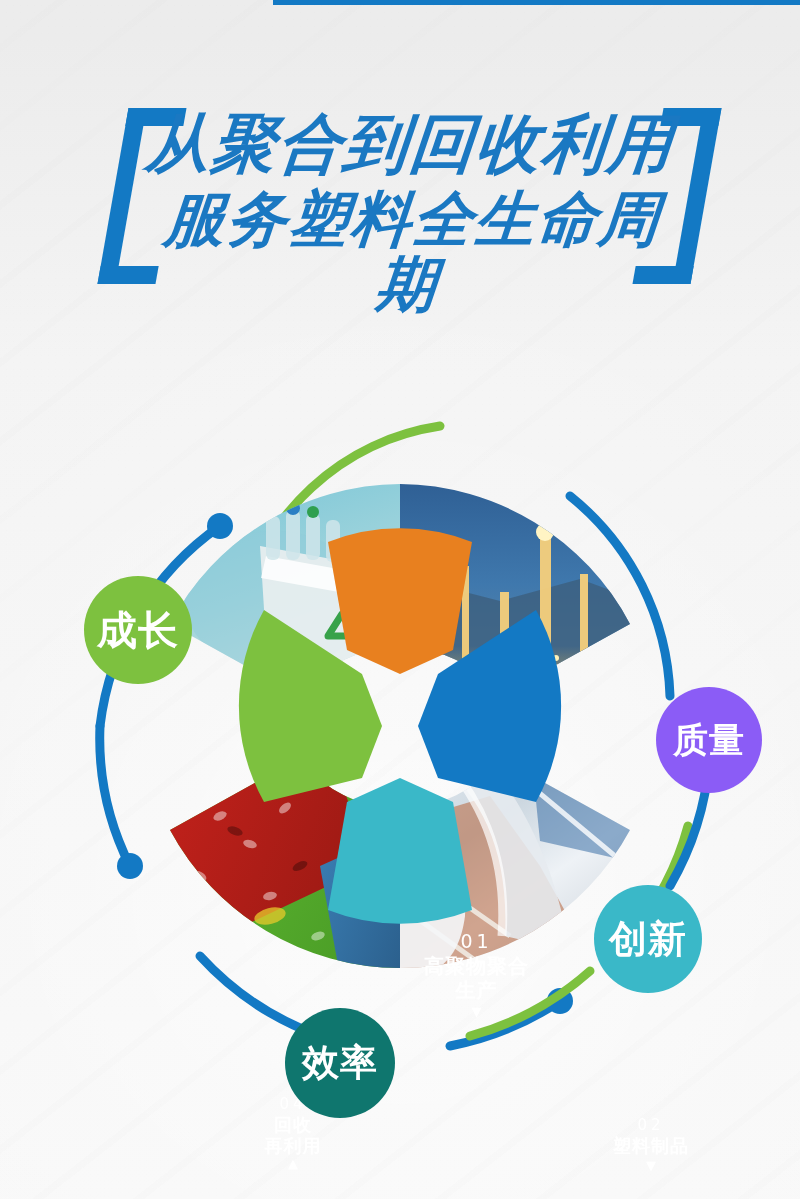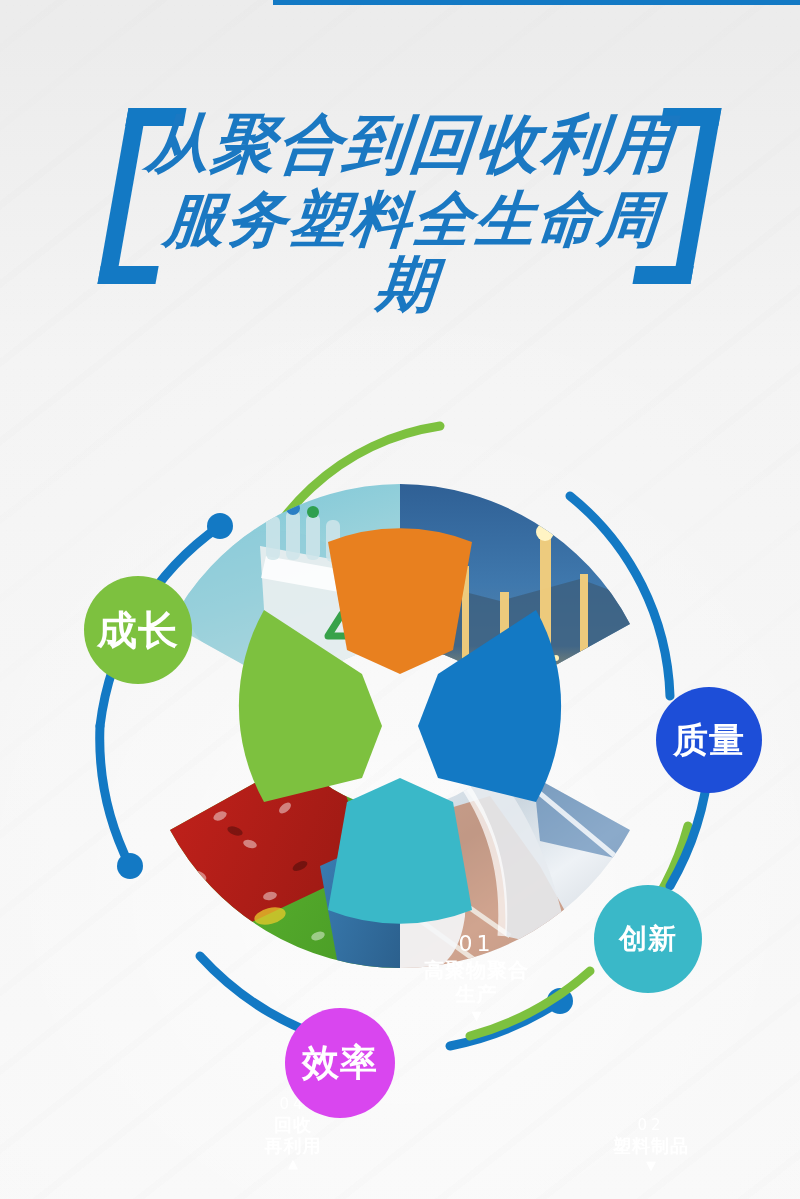--- a/index.html
+++ b/index.html
@@ -145,23 +145,23 @@
     align-items: center;
     justify-content: center;
     color: #ffffff;
     font-weight: 700;
     font-family: "DejaVu Sans", "Liberation Sans", sans-serif;
     letter-spacing: 1px;
     z-index: 6;
   }
   .badge-safety     { left: 371px; top: 403px; width: 112px; height: 112px; background: #e8801f; font-size: 38px; }
   .badge-growth     { left: 84px;  top: 576px; width: 108px; height: 108px; background: #7dc13f; font-size: 40px; }
-  .badge-quality    { left: 656px; top: 687px; width: 106px; height: 106px; background: #1d4ed8; font-size: 35px; }
-  .badge-innovation { left: 594px; top: 885px; width: 108px; height: 108px; background: #3ab8c8; font-size: 28px; }
-  .badge-efficiency { left: 285px; top: 1008px; width: 110px; height: 110px; background: #d946ef; font-size: 37px; }
+  .badge-quality    { left: 656px; top: 687px; width: 106px; height: 106px; background: #8b5cf6; font-size: 35px; }
+  .badge-innovation { left: 594px; top: 885px; width: 108px; height: 108px; background: #3ab8c8; font-size: 38px; }
+  .badge-efficiency { left: 285px; top: 1008px; width: 110px; height: 110px; background: #0f766e; font-size: 37px; }
 
   
   .center-text {
     position: absolute;
     left: 255px;
     top: 690px;
     width: 290px;
     text-align: center;
     z-index: 5;
     pointer-events: none;
@@ -178,21 +178,21 @@
   
   .seg-label {
     position: absolute;
     color: #ffffff;
     text-align: center;
     font-family: "DejaVu Sans", "Liberation Sans", sans-serif;
     z-index: 5;
     pointer-events: none;
   }
   .seg-num {
-    font-size: 22px;
+    font-size: 19px;
     font-weight: 400;
     letter-spacing: 4px;
     line-height: 1.25;
   }
   .seg-name {
     font-size: 20px;
     font-weight: 700;
     line-height: 1.2;
     letter-spacing: 1px;
   }

